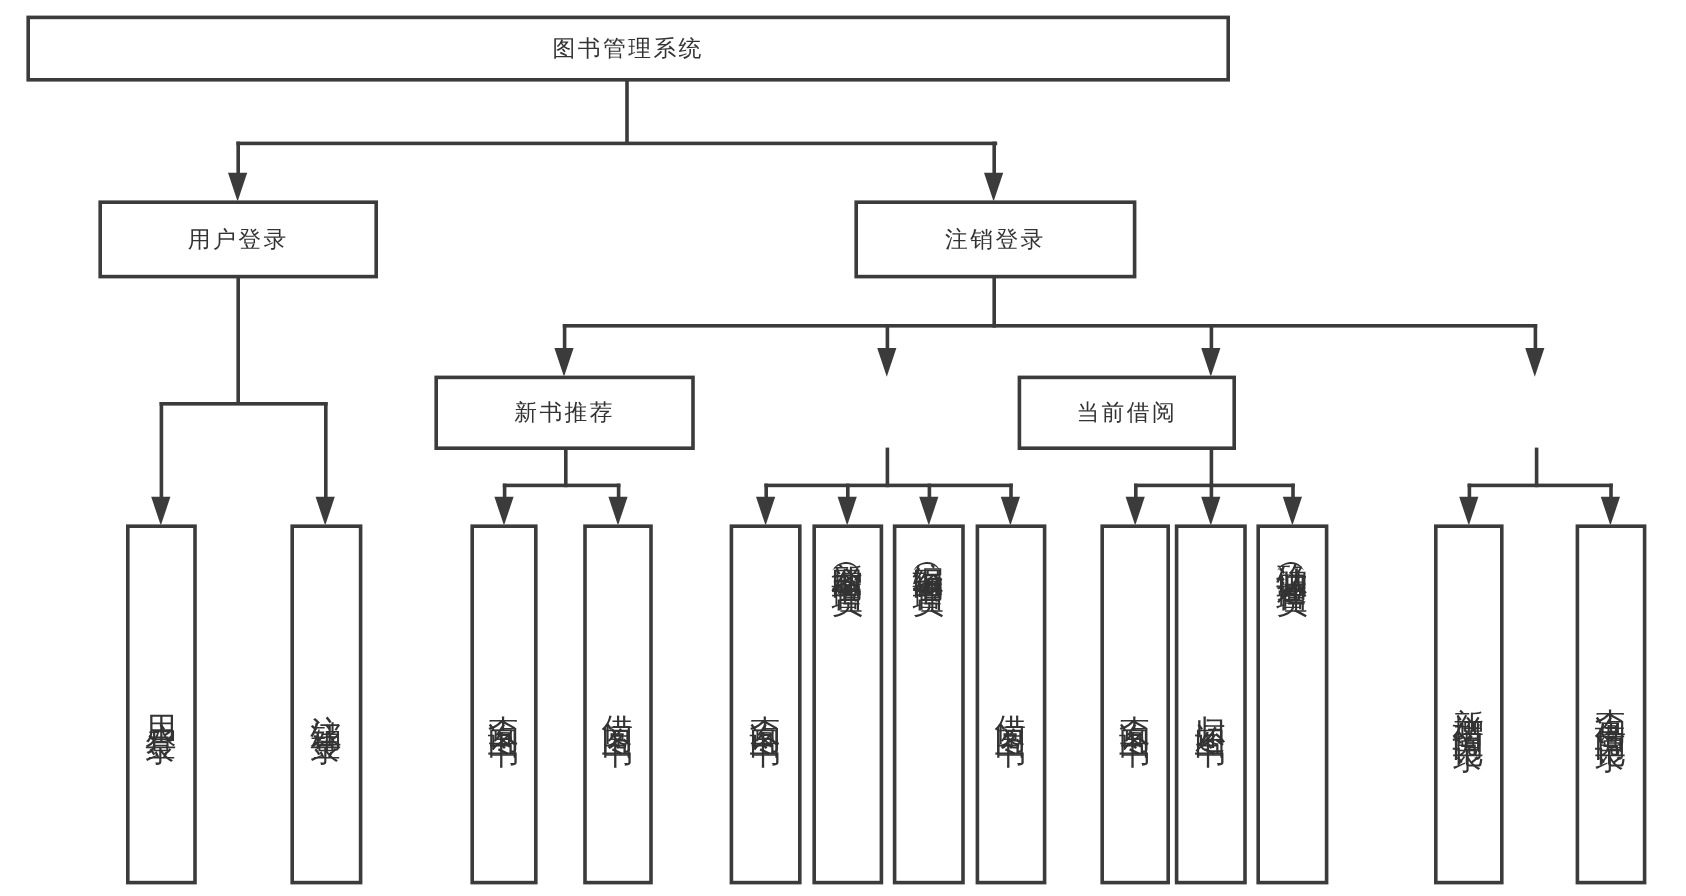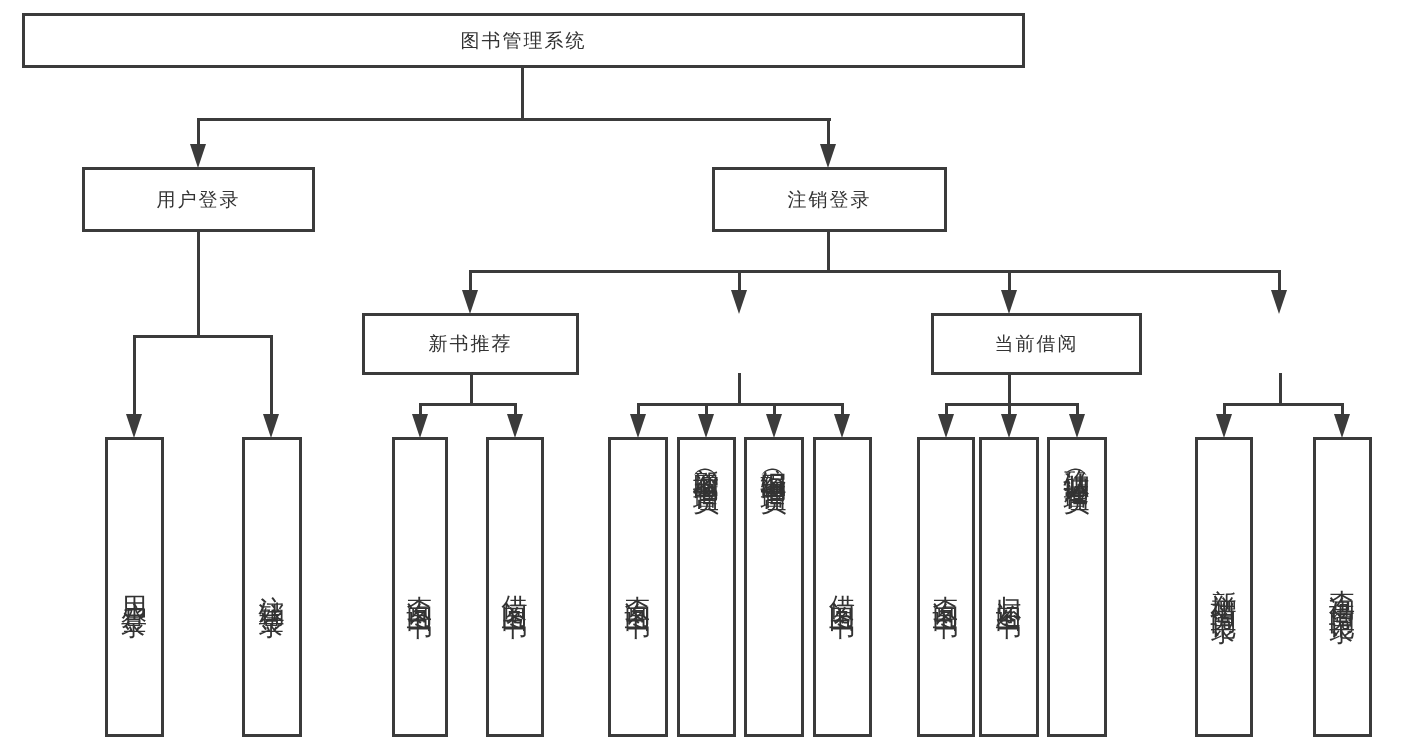--- a/index.html
+++ b/index.html
@@ -47,21 +47,21 @@
   <div class="vline" style="left:469px;top:270px;width:3px;height:22px"></div>
   <div class="arr" style="left:462px;top:290px"></div>
   <div class="vline" style="left:738px;top:270px;width:3px;height:22px"></div>
   <div class="arr" style="left:731px;top:290px"></div>
   <div class="vline" style="left:1008px;top:270px;width:3px;height:22px"></div>
   <div class="arr" style="left:1001px;top:290px"></div>
   <div class="vline" style="left:1278px;top:270px;width:3px;height:22px"></div>
   <div class="arr" style="left:1271px;top:290px"></div>
 
   <div class="box hbox" style="left:362px;top:313px;width:217px;height:62px">新书推荐</div>
-  <div class="box hbox" style="left:931px;top:313px;width:211px;height:62px">当前借阅</div>
+  <div class="box hbox" style="left:848px;top:313px;width:182px;height:62px">当前借阅</div>
 
   <div class="vline" style="left:470px;top:373px;width:3px;height:33px"></div>
   <div class="hline" style="left:419px;top:403px;width:98px;height:3px"></div>
   <div class="vline" style="left:419px;top:403px;width:3px;height:12px"></div>
   <div class="arr" style="left:412px;top:414px"></div>
   <div class="vline" style="left:514px;top:403px;width:3px;height:12px"></div>
   <div class="arr" style="left:507px;top:414px"></div>
 
   <div class="vline" style="left:738px;top:373px;width:3px;height:33px"></div>
   <div class="hline" style="left:637px;top:403px;width:207px;height:3px"></div>

